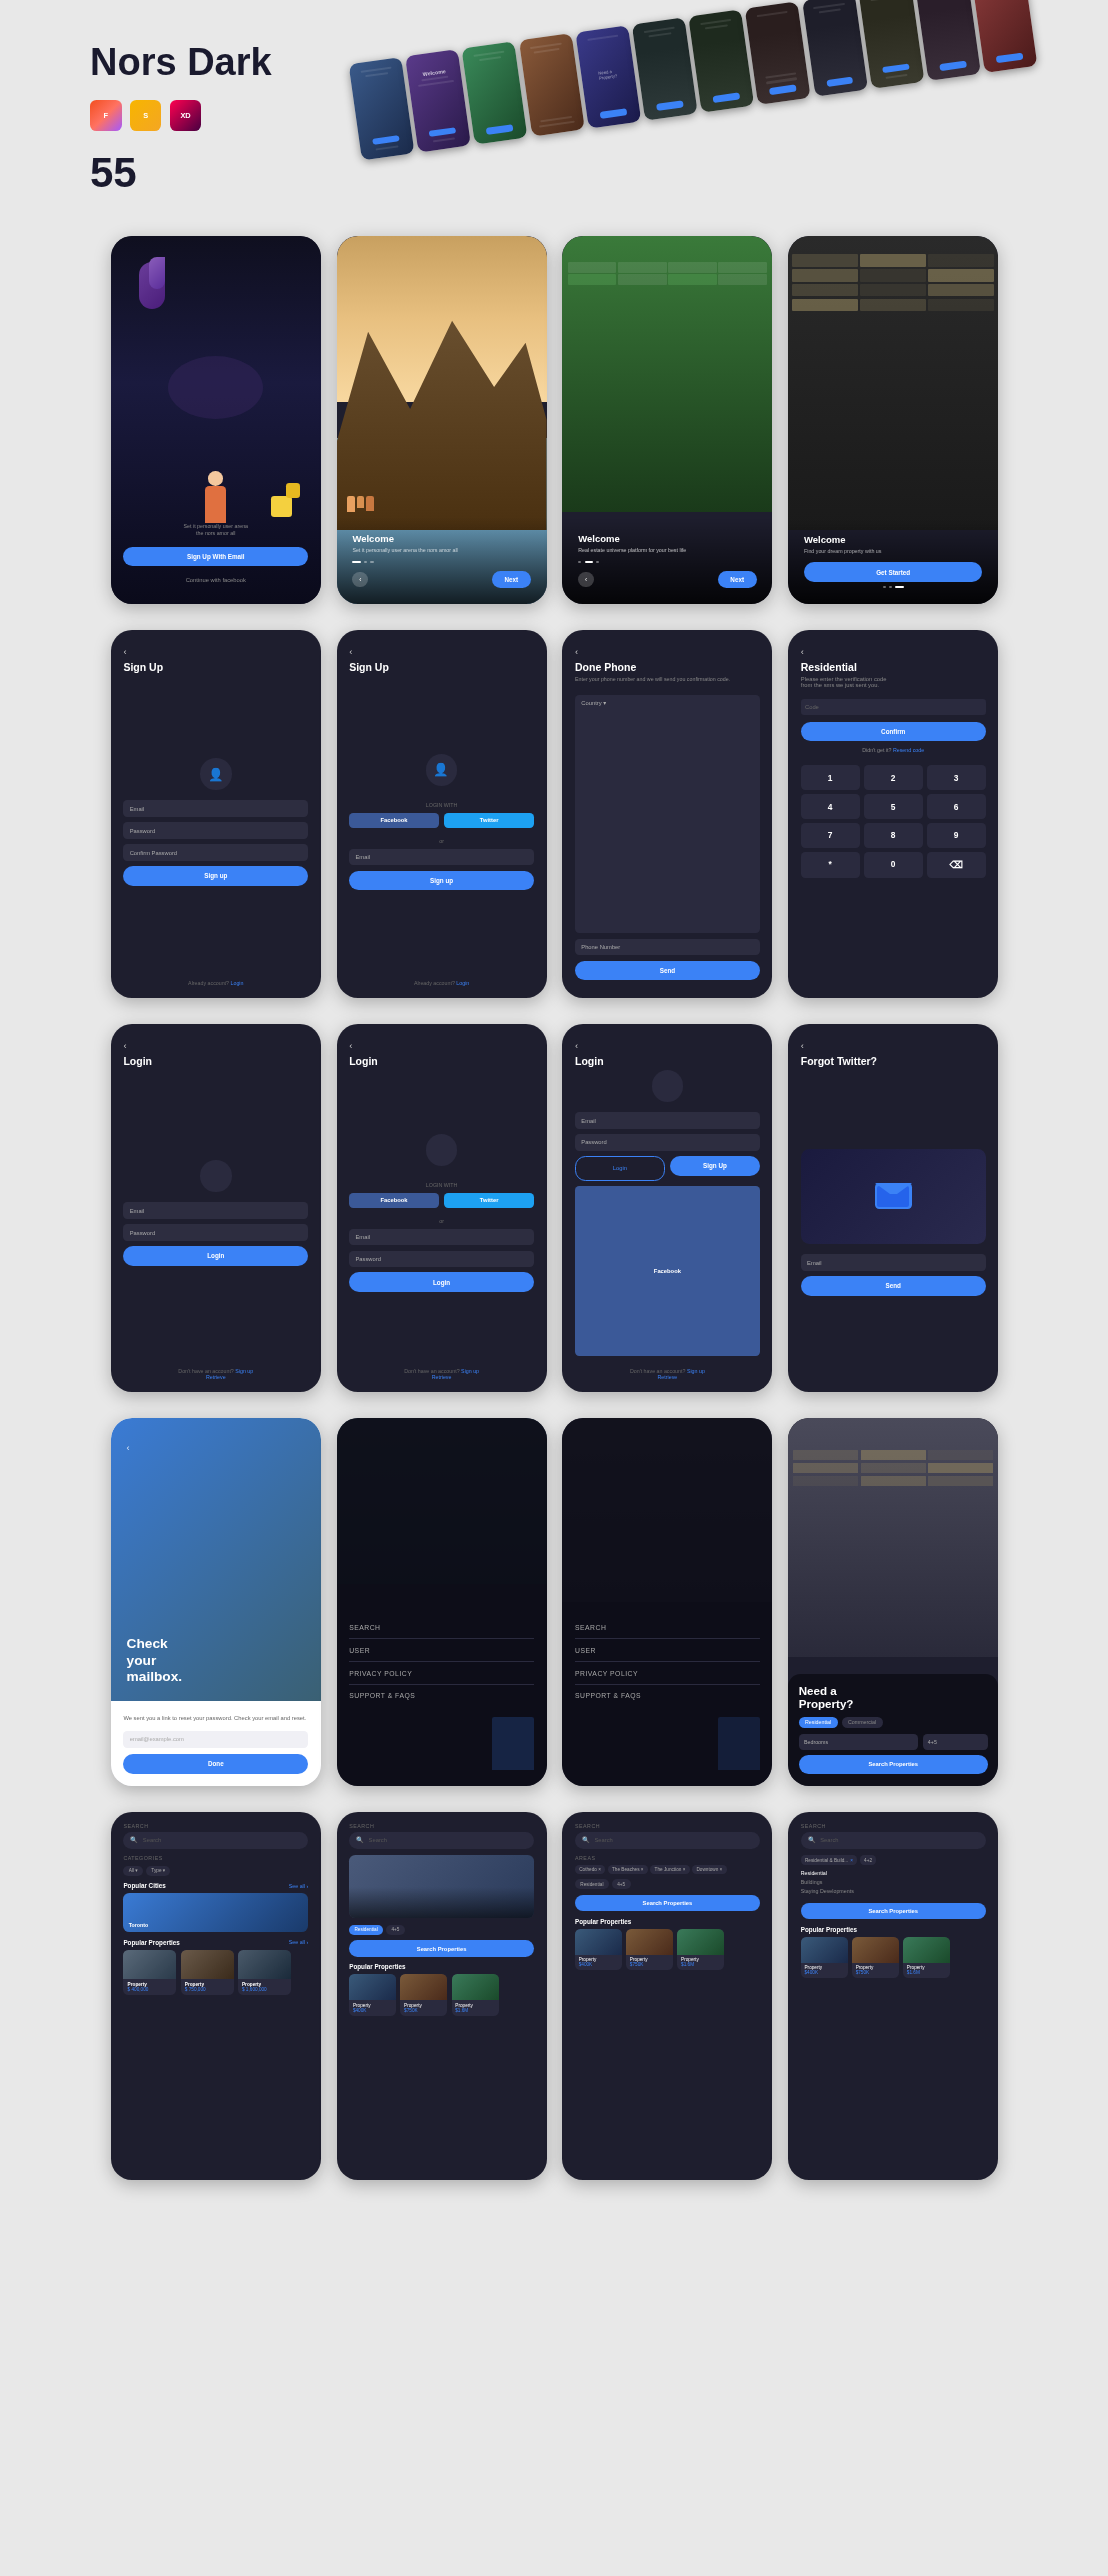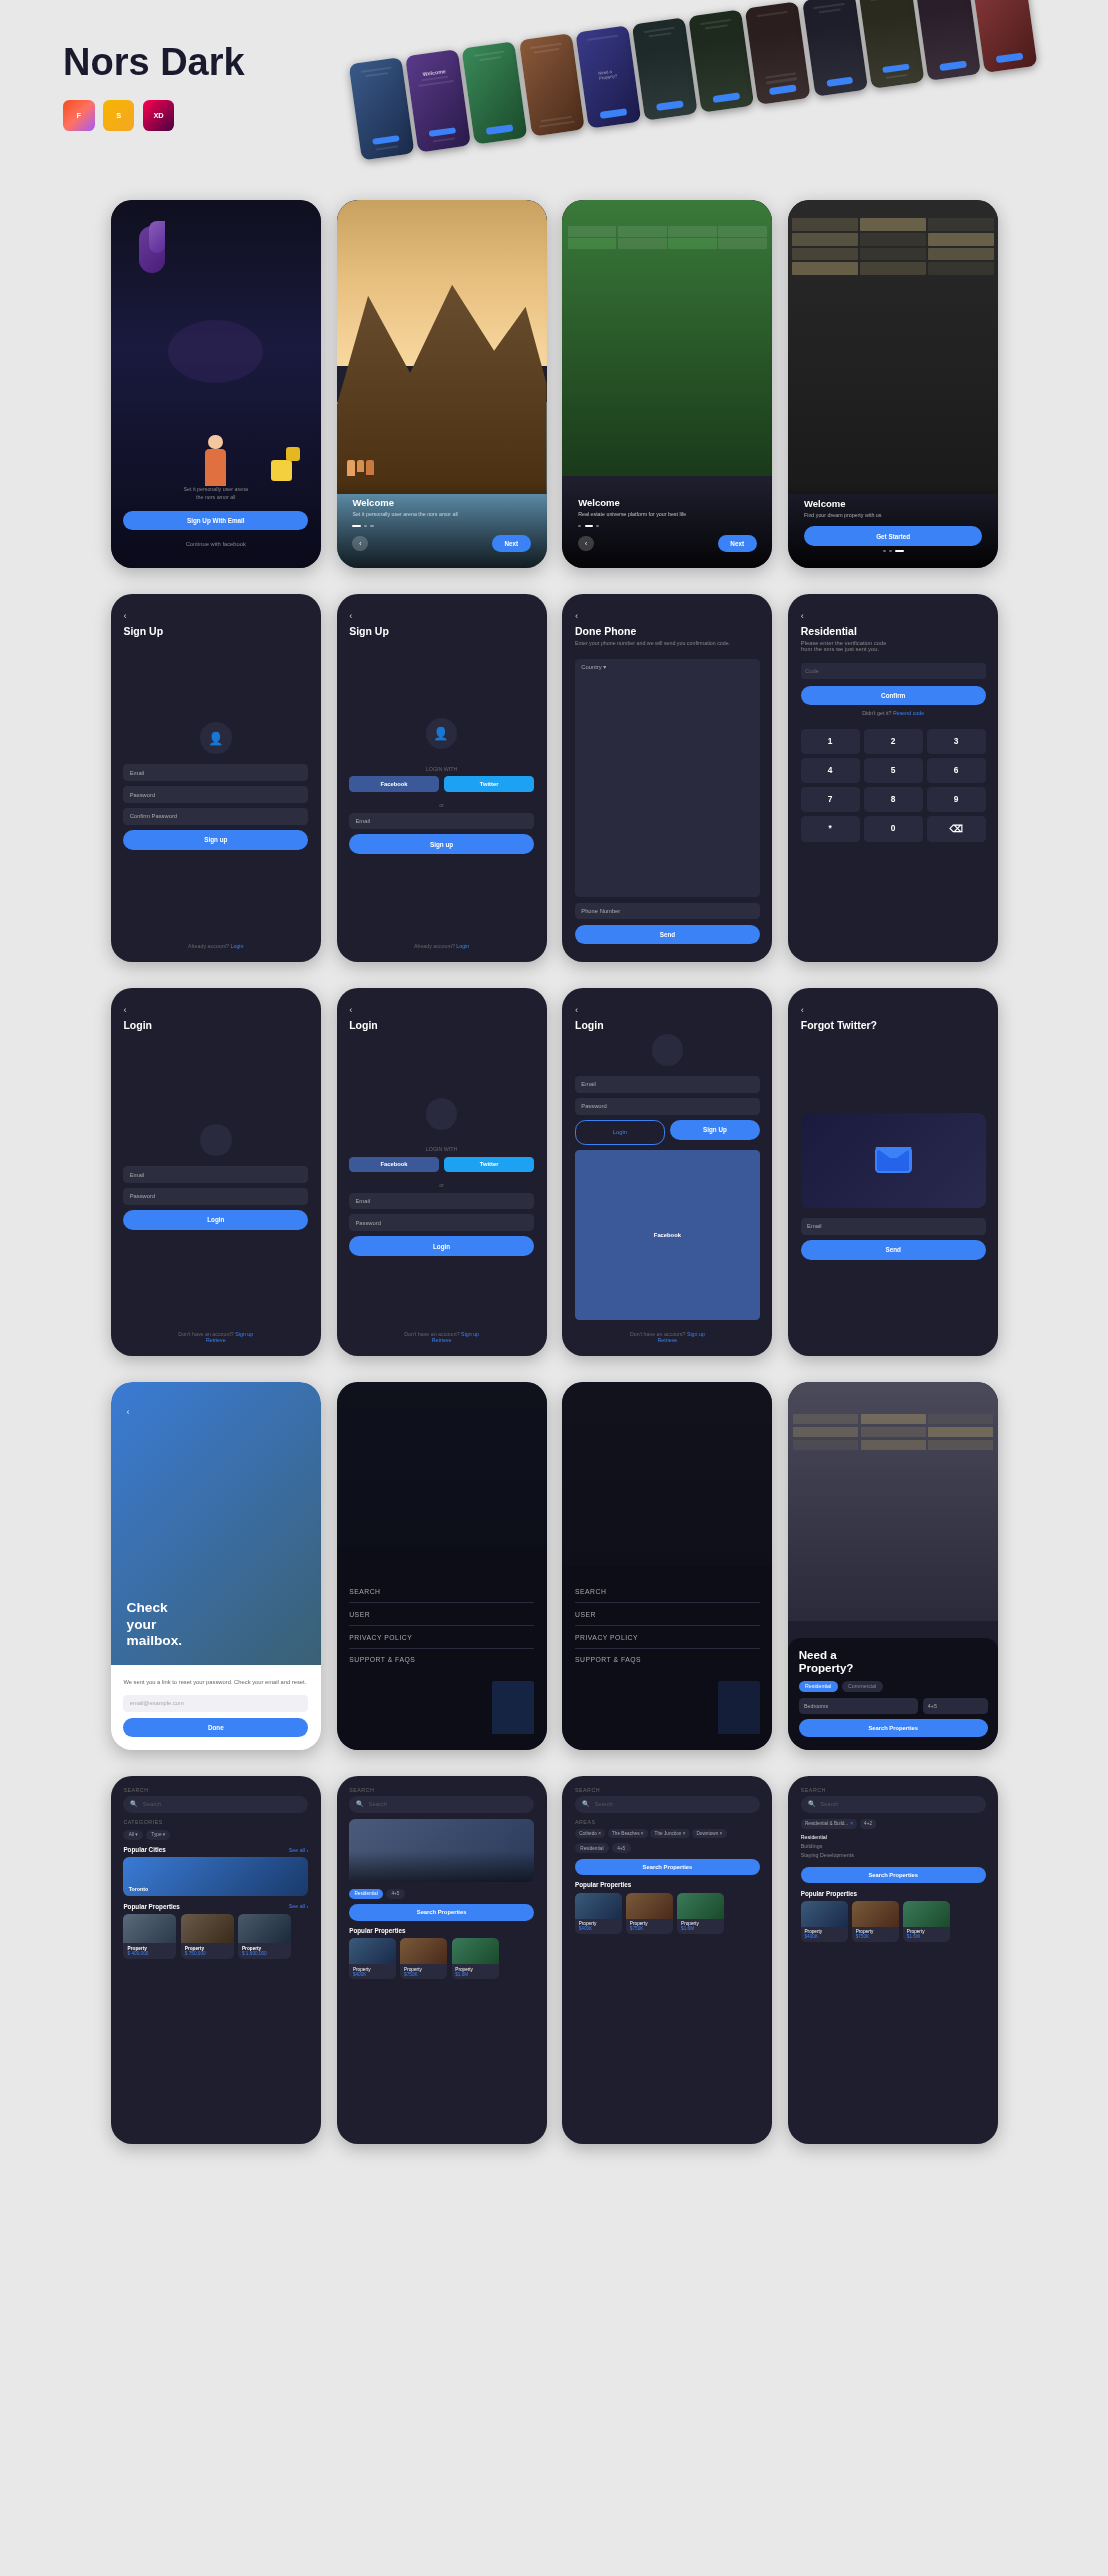--- a/index.html
+++ b/index.html
@@ -422,29 +422,30 @@
       <div class="mini-phone mp-12">
         <div class="mini-phone-screen" style="flex-direction:column; padding:6.3px 4.2px;">
 
           <div style="flex:1"></div>
           <div class="mp-blue-btn"></div>
         </div>
       </div>
     </div>
   </div>
 
-  <div style="padding: 42px 63px 21px 63px; position: relative; z-index: 10;">
+  <div style="padding: 42px 63px 21px 90px; position: relative; z-index: 10;">
     <h1 class="app-title">Nors Dark</h1>
 
     <div class="tool-badges">
       <div class="tool-badge badge-figma">F</div>
       <div class="tool-badge badge-sketch">S</div>
       <div class="tool-badge badge-xd">XD</div>
     </div>
 
+    <div class="screens-count">55</div>
   </div>
 </div>
 
 <div class="screens-section">
 
   <div class="screens-row">
 
     <div class="phone-mockup">
       <div style="width:100%; height:100%; background: linear-gradient(180deg, #0f0f1f 0%, #1a1a3e 40%, #0a0a1a 100%); border-radius:21px; display:flex; flex-direction:column; padding:15.8px 12.6px; align-items:center; justify-content:flex-end;">
 

